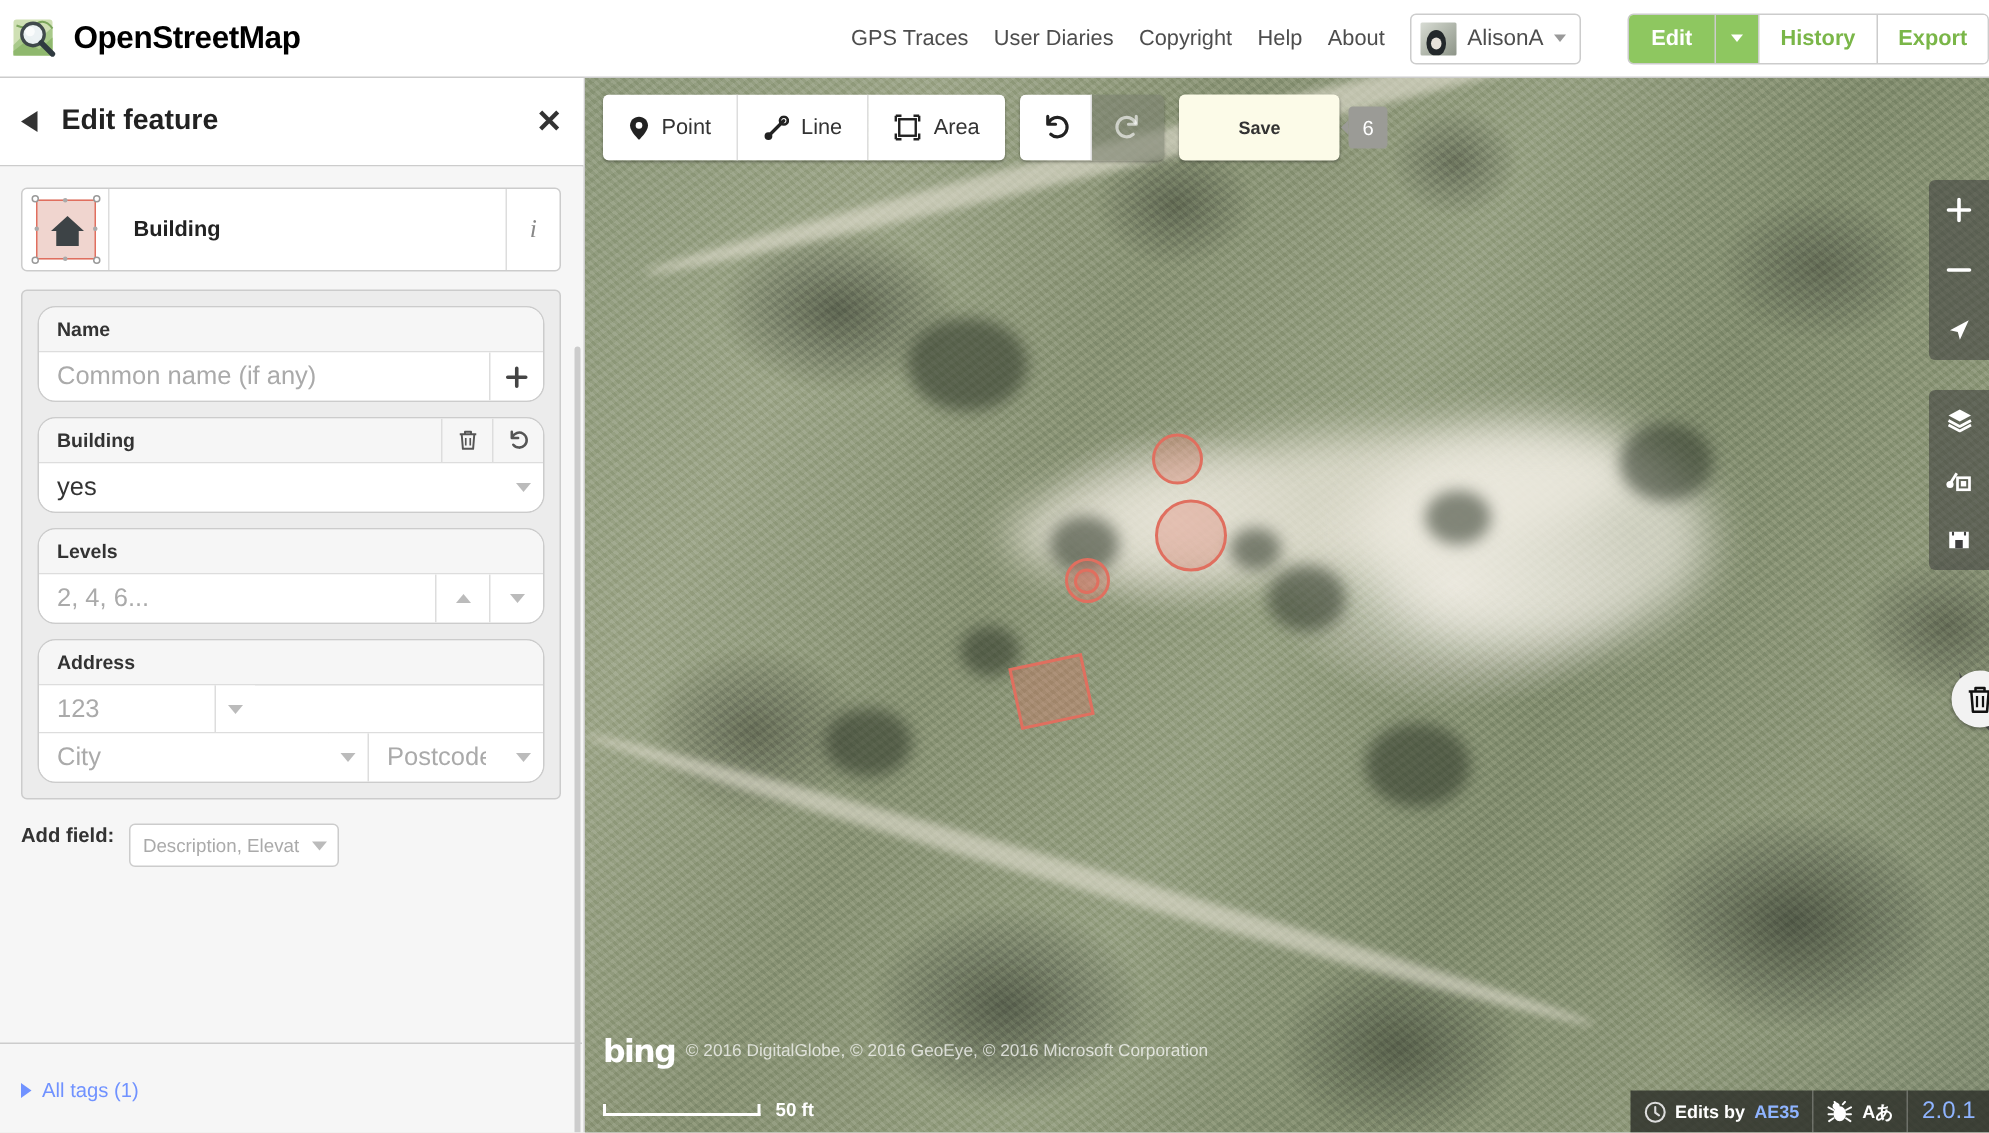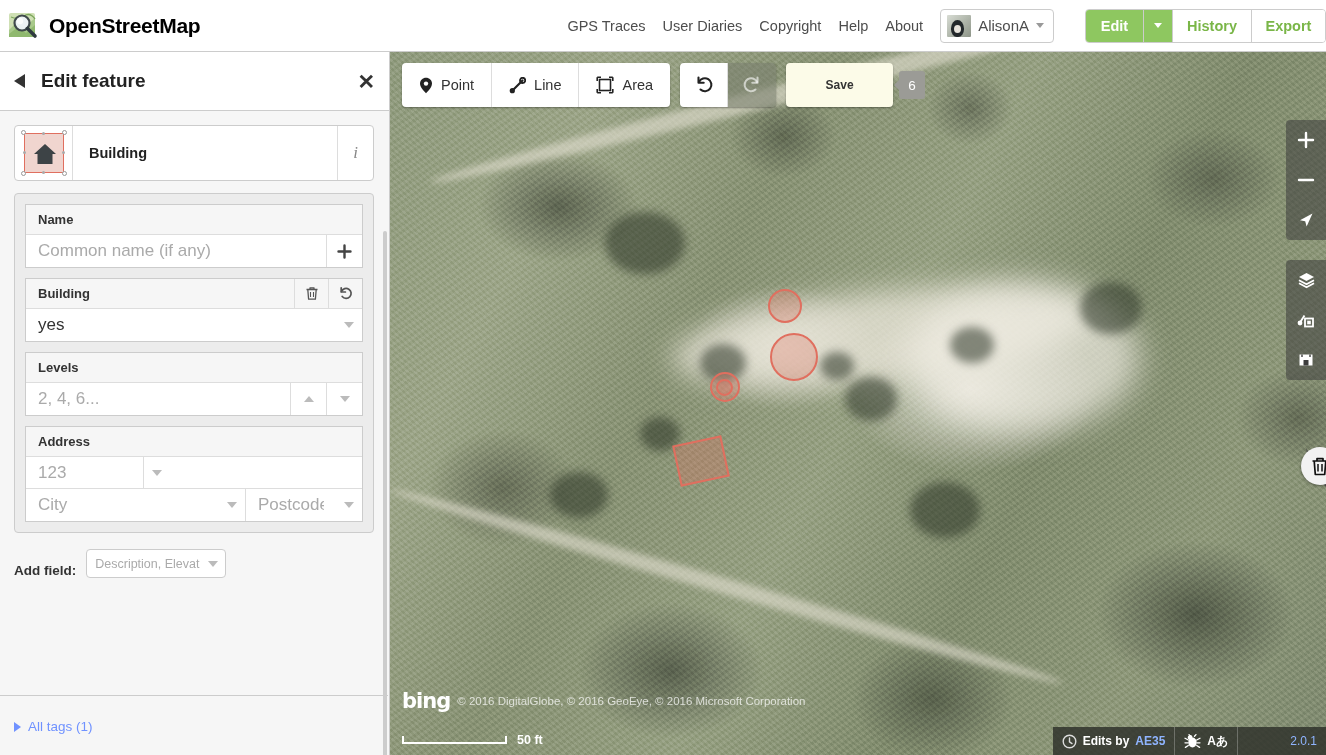--- a/index.html
+++ b/index.html
@@ -143,21 +143,21 @@
     width: 0; height: 0; border-top: 5px solid transparent;
     border-bottom: 5px solid transparent; border-left: 7px solid #7092ff;
   }
   .disc-label { font-size: 13.5px; color: #7092ff; }
 
   #fieldset {
     margin: 12px 14px 0 14px; background: #ececec;
     border: 1px solid #ccc; border-radius: 4px; padding: 10px;
   }
   .field {
-    background: #fff; border: 1px solid #ccc; border-radius: 0;
+    background: #fff; border: 1px solid #ccc; border-radius: 12px;
     margin-bottom: 10px; overflow: hidden;
   }
   .field:last-child { margin-bottom: 0; }
   .flabel-row {
     height: 30px; background: #f6f6f6; border-bottom: 1px solid #ddd;
     display: flex; align-items: center;
   }
   .flabel { font-size: 13px; font-weight: bold; color: #333; padding-left: 12px; }
   .fbtns { margin-left: auto; display: flex; height: 100%; }
   .fbtn {
@@ -191,21 +191,21 @@
     border-right: 5px solid transparent; border-bottom: 6px solid #bbb;
   }
   .stepper {
     width: 36px; height: 100%; display: flex; align-items: center;
     justify-content: center; border-left: 1px solid #ddd; cursor: pointer;
     flex: none; background: #fff;
   }
   .vdiv { width: 1px; background: #ddd; height: 100%; flex: none; }
 
   #addfield-row {
-    margin: 16px 0 0 14px; display: flex; align-items: flex-end; gap: 10px;
+    margin: 16px 0 0 14px; display: flex; align-items: flex-start; gap: 10px;
   }
   #addfield-label { font-size: 13.5px; font-weight: bold; color: #333; }
   #addfield-combo {
     width: 140px; height: 29px; border: 1px solid #ccc; border-radius: 4px;
     background: #fff; display: flex; align-items: center; cursor: pointer;
     overflow: hidden;
   }
   #addfield-combo input {
     flex: 1; border: none; outline: none; padding: 0 8px; font-size: 12.5px;
     color: #aaa; background: transparent; min-width: 0;
@@ -372,21 +372,21 @@
     background: rgba(45,48,42,.82); display: flex; align-items: center;
     z-index: 25;
   }
   .sb-seg {
     display: flex; align-items: center; gap: 6px; padding: 0 9px;
     height: 100%; border-right: 1px solid rgba(255,255,255,.25);
   }
   .sb-seg:last-child { border-right: none; }
   .sb-txt { font-size: 12px; color: #fff; font-weight: bold; }
   .sb-link { font-size: 12px; color: #8fb4ff; font-weight: bold; cursor: pointer; }
-  .sb-ver { font-size: 12px; color: #8fb4ff; margin-left: 43px; }
+  .sb-ver { font-size: 16px; color: #8fb4ff; }
 </style>
 </head>
 <body>
 
 <div id="app">
 
   <div id="topbar">
     <div id="brand">
       <div class="osm-logo">
         <svg width="32" height="32" viewBox="0 0 32 32">

